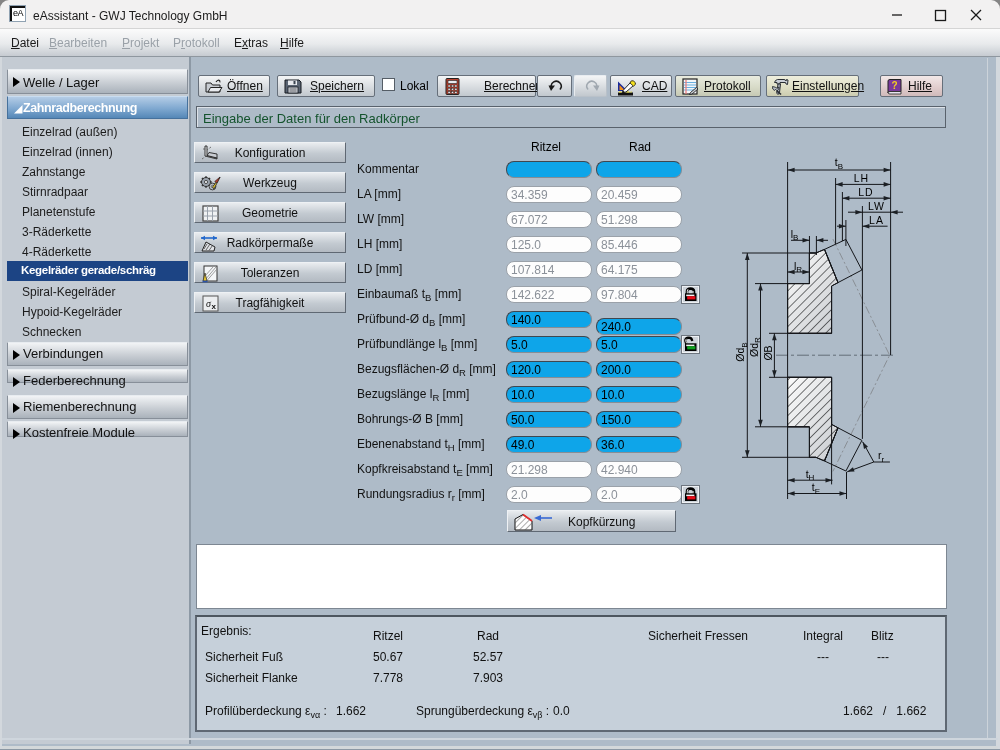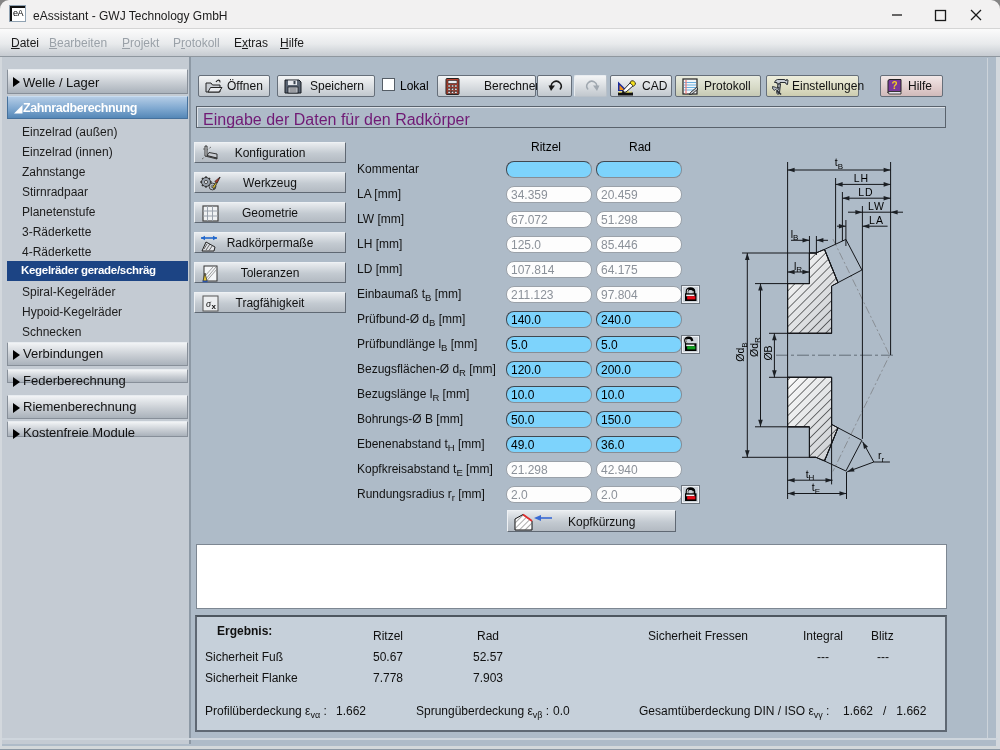--- a/index.html
+++ b/index.html
@@ -33,37 +33,37 @@
               border:1px solid #46719c; border-top-color:#c8dcf0;
               color:#fff; font-weight:bold; font-size:12.5px; letter-spacing:-0.4px; }
   .navitem { left:7px; width:181px; height:20px; font-size:12px; color:#1c1c1c; }
   .navitem span { position:absolute; left:15px; top:3px; white-space:nowrap; }
   #navsel { left:7px; top:261px; width:181px; height:20px; background:#1c4484; white-space:nowrap;
             color:#fff; font-weight:bold; font-size:11.5px; letter-spacing:-0.3px;padding-left:36px; }
   
   .tbtn { top:75px; height:22px; border:1px solid #666f7a; border-radius:2px;
           background:linear-gradient(#f4f5f6, #d6dade 60%, #c2c8ce);
           font-size:12px; color:#111; }
-  .tbtn .lbl { position:absolute; top:3px; }
+  .tbtn .lbl { position:absolute; top:3px;text-decoration:underline; }
   
   #ebar { left:196px; top:106px; width:750px; height:22px; border:1px solid #59626c;
           background:#aebbc8; box-shadow: inset 0 1px 0 #dde2e8, inset 1px 0 0 #dde2e8;
-          font-size:16px; color:#701a75; }
+          font-size:13px; color:#14532d; }
   
   .sbtn { left:194px; width:152px; height:21px; border:1px solid #5f6873;
           border-top-color:#eef1f4; border-left-color:#eef1f4;
           background:linear-gradient(#e9ecef, #c3cad1 55%, #b3bac2);
           font-size:12px; color:#111; }
   .sbtn .lbl { position:absolute; top:3px; left:0; right:0; text-align:center; }
   .sbtn svg, .tbtn svg { position:absolute; }
   
   .flabel { left:357px; font-size:12px; color:#121212; white-space:nowrap; }
   .flabel sub { font-size:9.5px; }
   .field { width:86px; height:17px; font-size:12px; padding:1px 0 0 4px; white-space:nowrap;border-radius:8px; }
-  .field.on  { background:#7dd3fc; color:#000; border:1px solid #40474f; border-bottom-color:#868d95; border-right-color:#868d95; }
+  .field.on  { background:#0ea5e9; color:#000; border:1px solid #40474f; border-bottom-color:#868d95; border-right-color:#868d95; }
   .field.off { background:#fdfdfd; color:#8b9199; border:1px solid #9aa1a9; }
   .c1 { left:506px; } .c2 { left:596px; }
   
   #whitebox { left:196px; top:544px; width:751px; height:65px; background:#fff; border:1px solid #7d8792; }
   #results { left:195px; top:615px; width:752px; height:117px; background:#c6d0da;
              border:2px solid #5f6873; border-top-color:#4d565f; font-size:12px; color:#101010; }
   #results .abs { white-space:nowrap; }
 </style>
 </head>
 <body>
@@ -323,25 +323,25 @@
   <div class="abs flabel" style="top:212px">LW [mm]</div>
   <div class="abs field off c1" style="top:211px">67.072</div>
   <div class="abs field off c2" style="top:211px">51.298</div>
   <div class="abs flabel" style="top:237px">LH [mm]</div>
   <div class="abs field off c1" style="top:236px">125.0</div>
   <div class="abs field off c2" style="top:236px">85.446</div>
   <div class="abs flabel" style="top:262px">LD [mm]</div>
   <div class="abs field off c1" style="top:261px">107.814</div>
   <div class="abs field off c2" style="top:261px">64.175</div>
   <div class="abs flabel" style="top:287px">Einbaumaß t<sub>B</sub> [mm]</div>
-  <div class="abs field off c1" style="top:286px">211.123</div>
+  <div class="abs field off c1" style="top:286px">142.622</div>
   <div class="abs field off c2" style="top:286px">97.804</div>
   <div class="abs flabel" style="top:312px">Prüfbund-Ø d<sub>B</sub> [mm]</div>
   <div class="abs field on c1" style="top:311px">140.0</div>
-  <div class="abs field on c2" style="top:311px">240.0</div>
+  <div class="abs field on c2" style="top:318px">240.0</div>
   <div class="abs flabel" style="top:337px">Prüfbundlänge l<sub>B</sub> [mm]</div>
   <div class="abs field on c1" style="top:336px">5.0</div>
   <div class="abs field on c2" style="top:336px">5.0</div>
   <div class="abs flabel" style="top:362px">Bezugsflächen-Ø d<sub>R</sub> [mm]</div>
   <div class="abs field on c1" style="top:361px">120.0</div>
   <div class="abs field on c2" style="top:361px">200.0</div>
   <div class="abs flabel" style="top:387px">Bezugslänge l<sub>R</sub> [mm]</div>
   <div class="abs field on c1" style="top:386px">10.0</div>
   <div class="abs field on c2" style="top:386px">10.0</div>
   <div class="abs flabel" style="top:412px">Bohrungs-Ø B [mm]</div>
@@ -501,39 +501,38 @@
       <text x="816" y="491">t<tspan font-size="8" dy="2.5">E</tspan></text>
       <text x="881" y="459">r<tspan font-size="8" dy="2.5">r</tspan></text>
       <text transform="translate(744,352) rotate(-90)" x="0" y="0">Ød<tspan font-size="8" dy="2.5">B</tspan></text>
       <text transform="translate(757.5,347) rotate(-90)" x="0" y="0">Ød<tspan font-size="8" dy="2.5">R</tspan></text>
       <text transform="translate(771.5,353) rotate(-90)" x="0" y="0">ØB</text>
     </g>
   </svg>
 
   <div id="whitebox" class="abs"></div>
   <div id="results" class="abs">
-    <div class="abs" style="left:20px;top:7px;font-weight:bold">Ergebnis:</div>
+    <div class="abs" style="left:4px;top:7px;font-weight:normal">Ergebnis:</div>
     <div class="abs" style="left:176px;top:12px">Ritzel</div>
     <div class="abs" style="left:280px;top:12px">Rad</div>
     <div class="abs" style="left:451px;top:12px">Sicherheit Fressen</div>
     <div class="abs" style="left:606px;top:12px">Integral</div>
     <div class="abs" style="left:674px;top:12px">Blitz</div>
     <div class="abs" style="left:8px;top:33px">Sicherheit Fuß</div>
     <div class="abs" style="left:176px;top:33px">50.67</div>
     <div class="abs" style="left:276px;top:33px">52.57</div>
     <div class="abs" style="left:620px;top:33px">---</div>
     <div class="abs" style="left:680px;top:33px">---</div>
     <div class="abs" style="left:8px;top:54px">Sicherheit Flanke</div>
     <div class="abs" style="left:176px;top:54px">7.778</div>
     <div class="abs" style="left:276px;top:54px">7.903</div>
     <div class="abs" style="left:8px;top:87px">Profilüberdeckung ε<sub style="font-size:9px">vα</sub> :</div>
     <div class="abs" style="left:139px;top:87px">1.662</div>
     <div class="abs" style="left:219px;top:87px">Sprungüberdeckung ε<sub style="font-size:9px">vβ</sub> :</div>
     <div class="abs" style="left:356px;top:87px">0.0</div>
-    <div class="abs" style="left:442px;top:87px">Gesamtüberdeckung DIN / ISO ε<sub style="font-size:9px">vγ</sub> :</div>
     <div class="abs" style="left:646px;top:87px">1.662&nbsp;&nbsp; /&nbsp;&nbsp; 1.662</div>
   </div>
 
   <div class="abs" style="left:0;top:57px;width:2px;height:693px;background:#d3d8dd"></div>
   <div class="abs" style="left:987px;top:58px;width:1px;height:680px;background:#ccd3da"></div>
   <div class="abs" style="left:996px;top:57px;width:4px;height:693px;background:#d3d8dd"></div>
   <div class="abs" style="left:2px;top:738px;width:996px;height:2px;background:#cfd6dd"></div>
   <div class="abs" style="left:2px;top:746px;width:996px;height:3px;background:#d3d8da"></div>
   <div class="abs" style="left:0;top:749px;width:1000px;height:1px;background:#8b98a4"></div>
   <svg class="abs" style="left:0;top:0" width="9" height="9">

